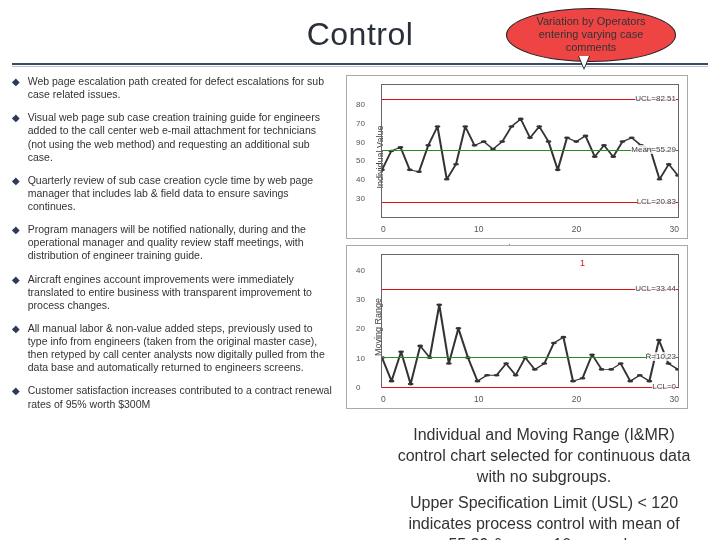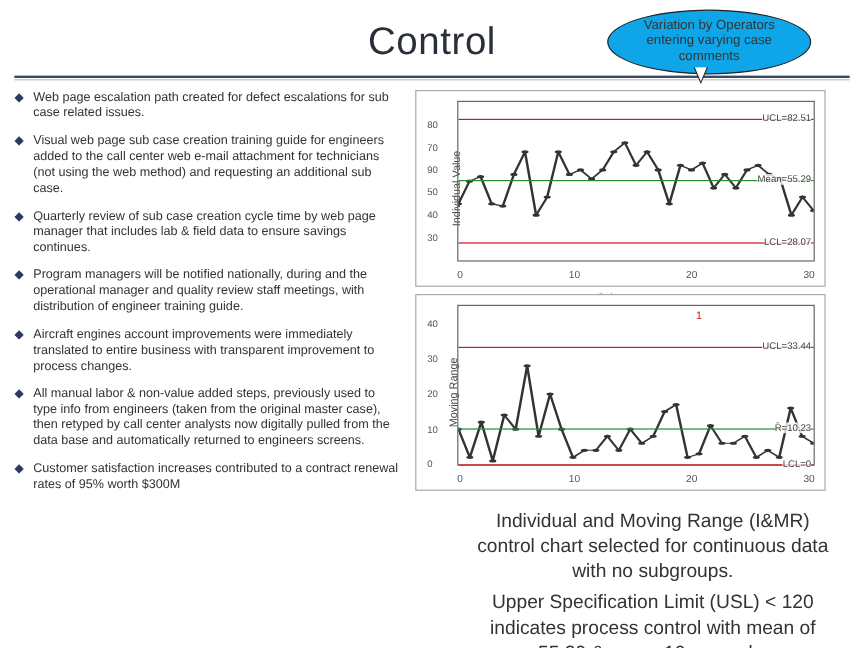--- a/index.html
+++ b/index.html
@@ -11,21 +11,21 @@
   }
   .header { padding: 16px 14px 6px 14px; position: relative; text-align: center; }
   h1 { font-size: 32px; font-weight: 400; color: #2a2f3a; letter-spacing: .5px; }
   .rule { height: 2px; background: #3a4a66; margin: 4px 12px 0 12px; }
   .rule2 { height: 1px; background: #b8c2d0; margin: 1px 12px 0 12px; }
 
   .callout {
     position: absolute; right: 44px; top: 8px;
     width: 170px; border: 1.2px solid #222; border-radius: 50%/50%;
     padding: 6px 12px; text-align: center; font-size: 11px; line-height: 1.2;
-    background: #0ea5e9;
+    background: #ef4444;
   }
   .callout-tail {
     position: absolute; right: 130px; top: 56px;
     width: 0; height: 0;
     border-left: 6px solid transparent; border-right: 6px solid transparent;
     border-top: 14px solid #222;
   }
   .callout-tail::after {
     content:""; position:absolute; left:-5px; top:-14px;
     border-left:5px solid transparent; border-right:5px solid transparent;
@@ -151,21 +151,21 @@
             <circle cx="90.625" cy="48.57142857142858" r="1" fill="#333"></circle>
             <circle cx="93.75" cy="71.42857142857143" r="1" fill="#333"></circle>
             <circle cx="96.875" cy="60" r="1" fill="#333"></circle>
             <circle cx="100" cy="68.57142857142857" r="1" fill="#333"></circle>
           </svg>
       <div class="hline red" style="top: 10.7%;"></div>
           <span style="position: absolute; right: 2px; top: calc(10.7% - 5px); font-size: 8px; color: rgb(68, 68, 68); background: rgba(255, 255, 255, 0.8);">UCL=82.51</span>
           <div class="hline green" style="top: 49.5857%;"></div>
           <span style="position: absolute; right: 2px; top: calc(49.5857% - 5px); font-size: 8px; color: rgb(68, 68, 68); background: rgba(255, 255, 255, 0.8);">Mean=55.29</span>
           <div class="hline red" style="top: 88.4714%;"></div>
-          <span style="position: absolute; right: 2px; top: calc(88.4714% - 5px); font-size: 8px; color: rgb(68, 68, 68); background: rgba(255, 255, 255, 0.8);">LCL=28.07</span>
+          <span style="position: absolute; right: 2px; top: calc(88.4714% - 5px); font-size: 8px; color: rgb(68, 68, 68); background: rgba(255, 255, 255, 0.8);">LCL=20.83</span>
           <span class="ytick" style="top: 85.7143%;">30</span>
           <span class="ytick" style="top: 71.4286%;">40</span>
           <span class="ytick" style="top: 57.1429%;">50</span>
           <span class="ytick" style="top: 42.8571%;">90</span>
           <span class="ytick" style="top: 28.5714%;">70</span>
           <span class="ytick" style="top: 14.2857%;">80</span>
         </div>
       <div class="xaxis">
           <span>0</span>
           <span>10</span>

